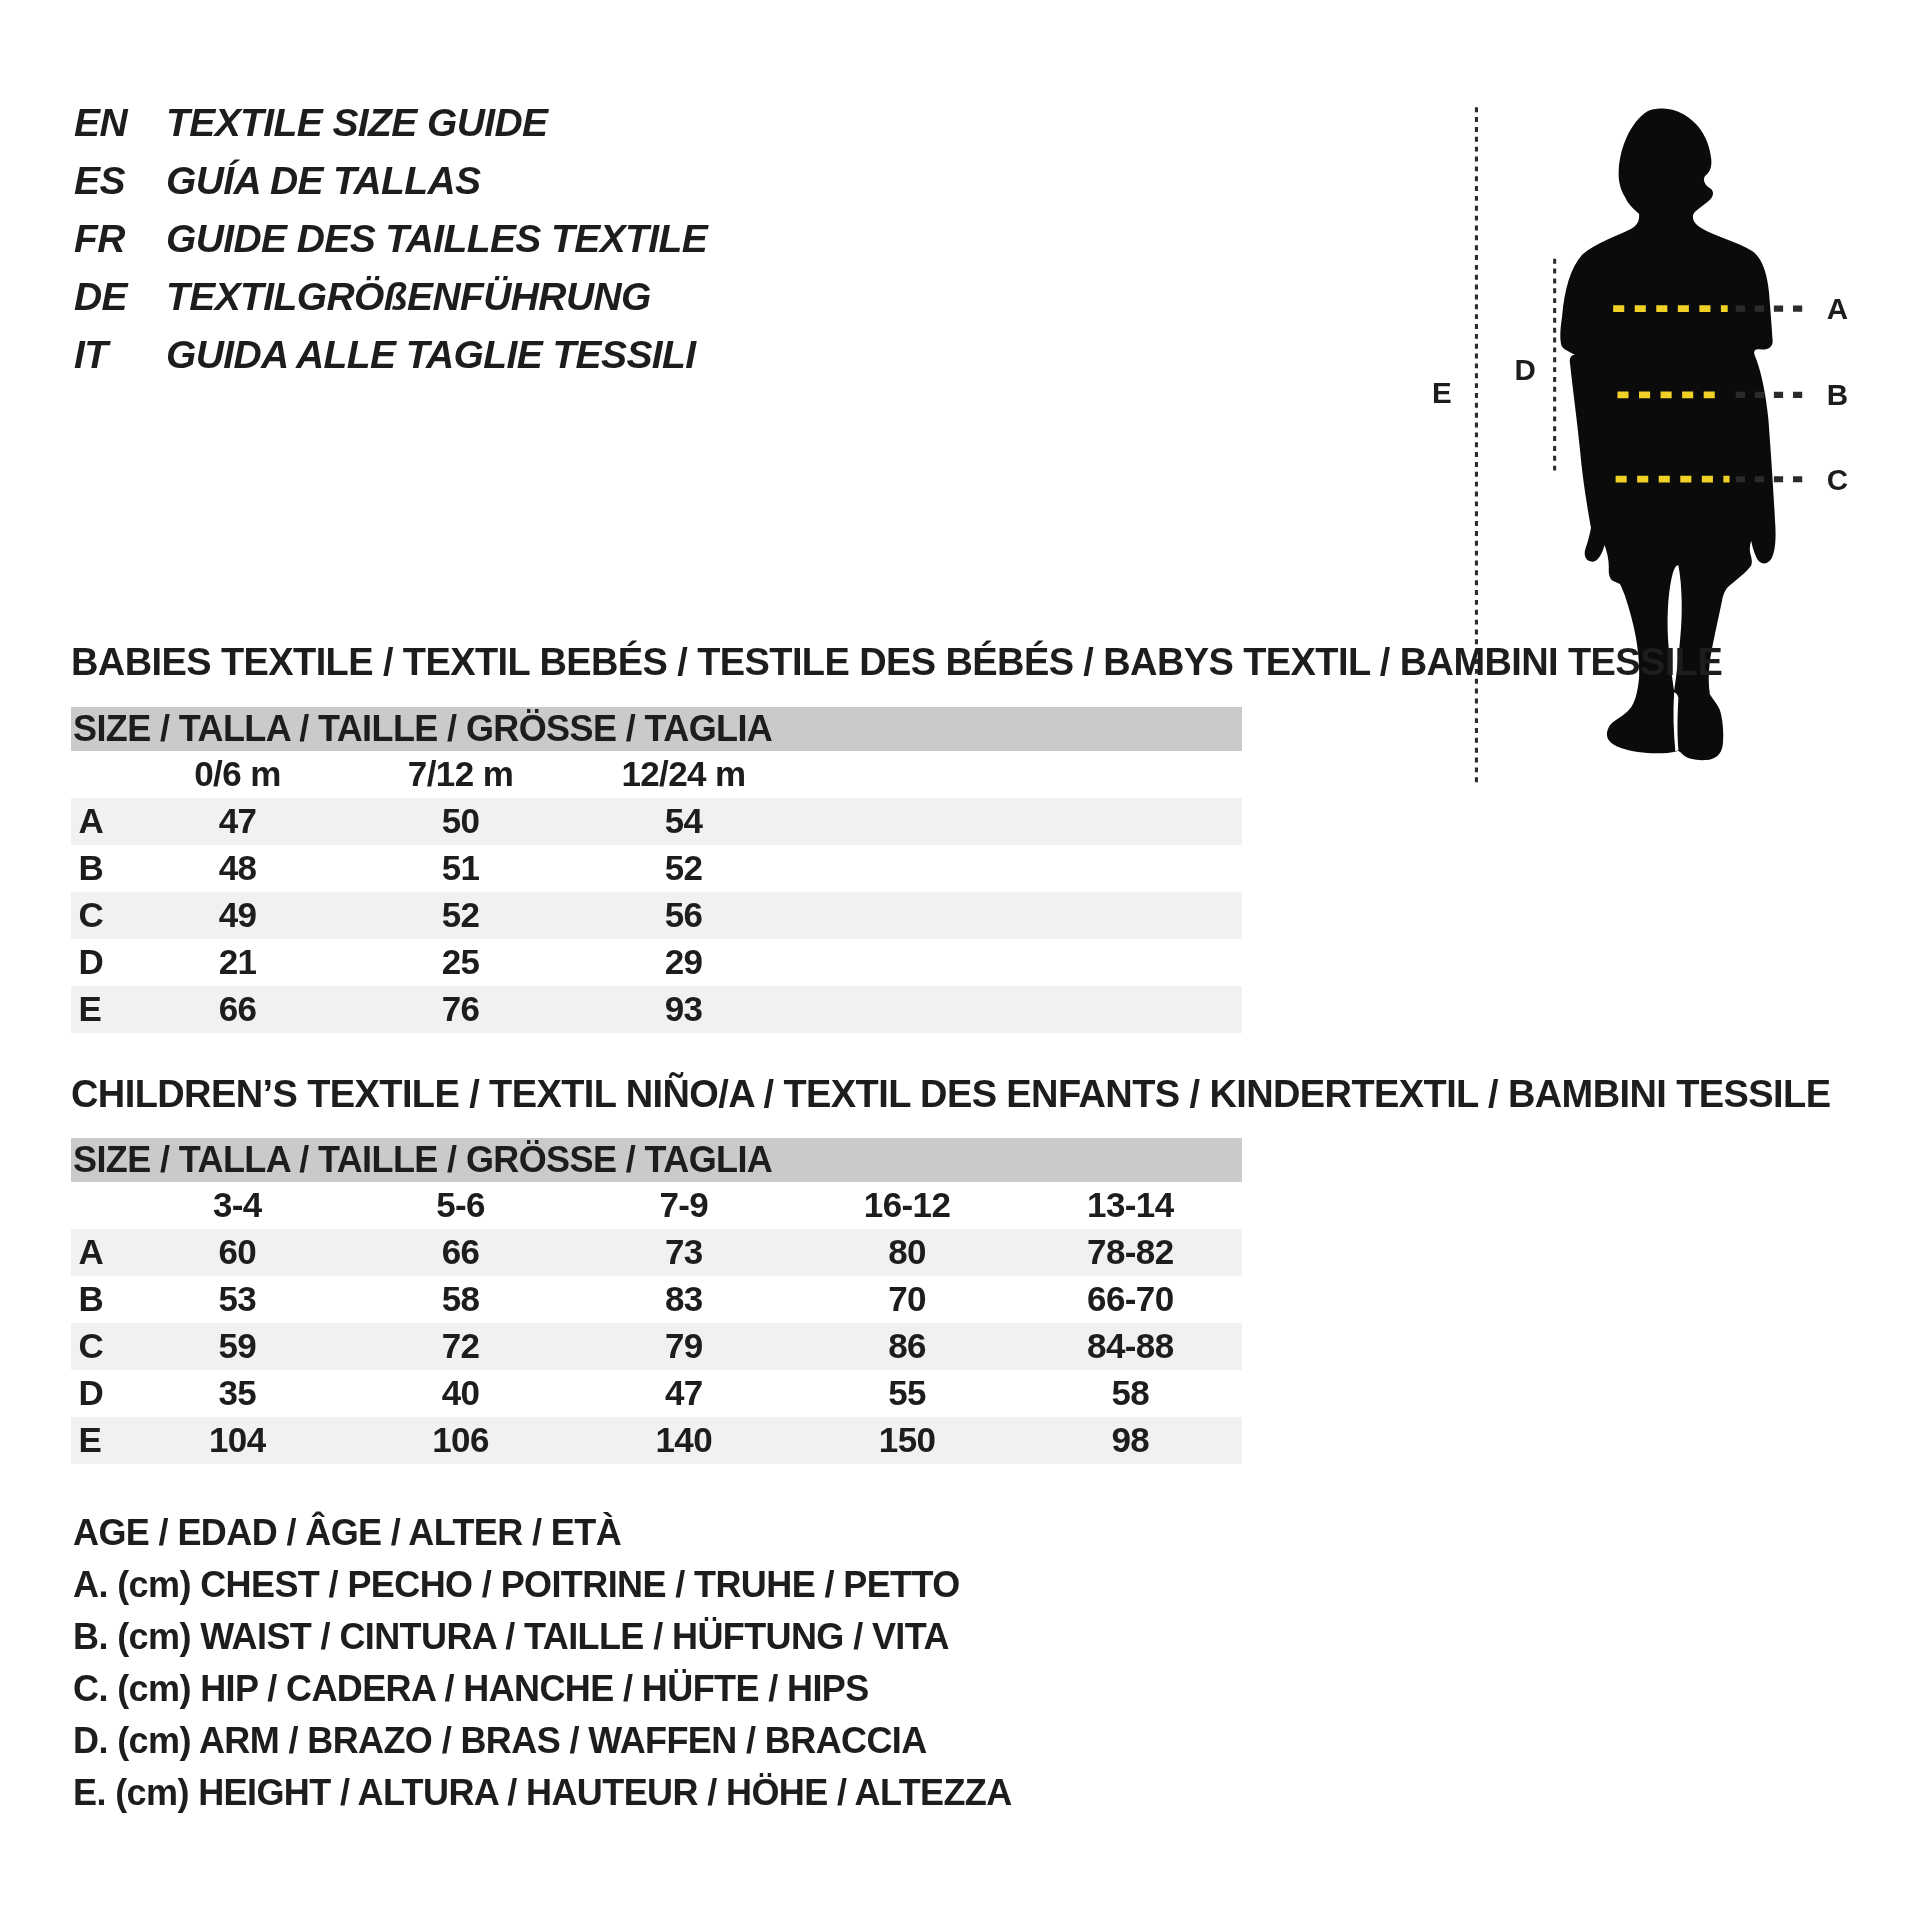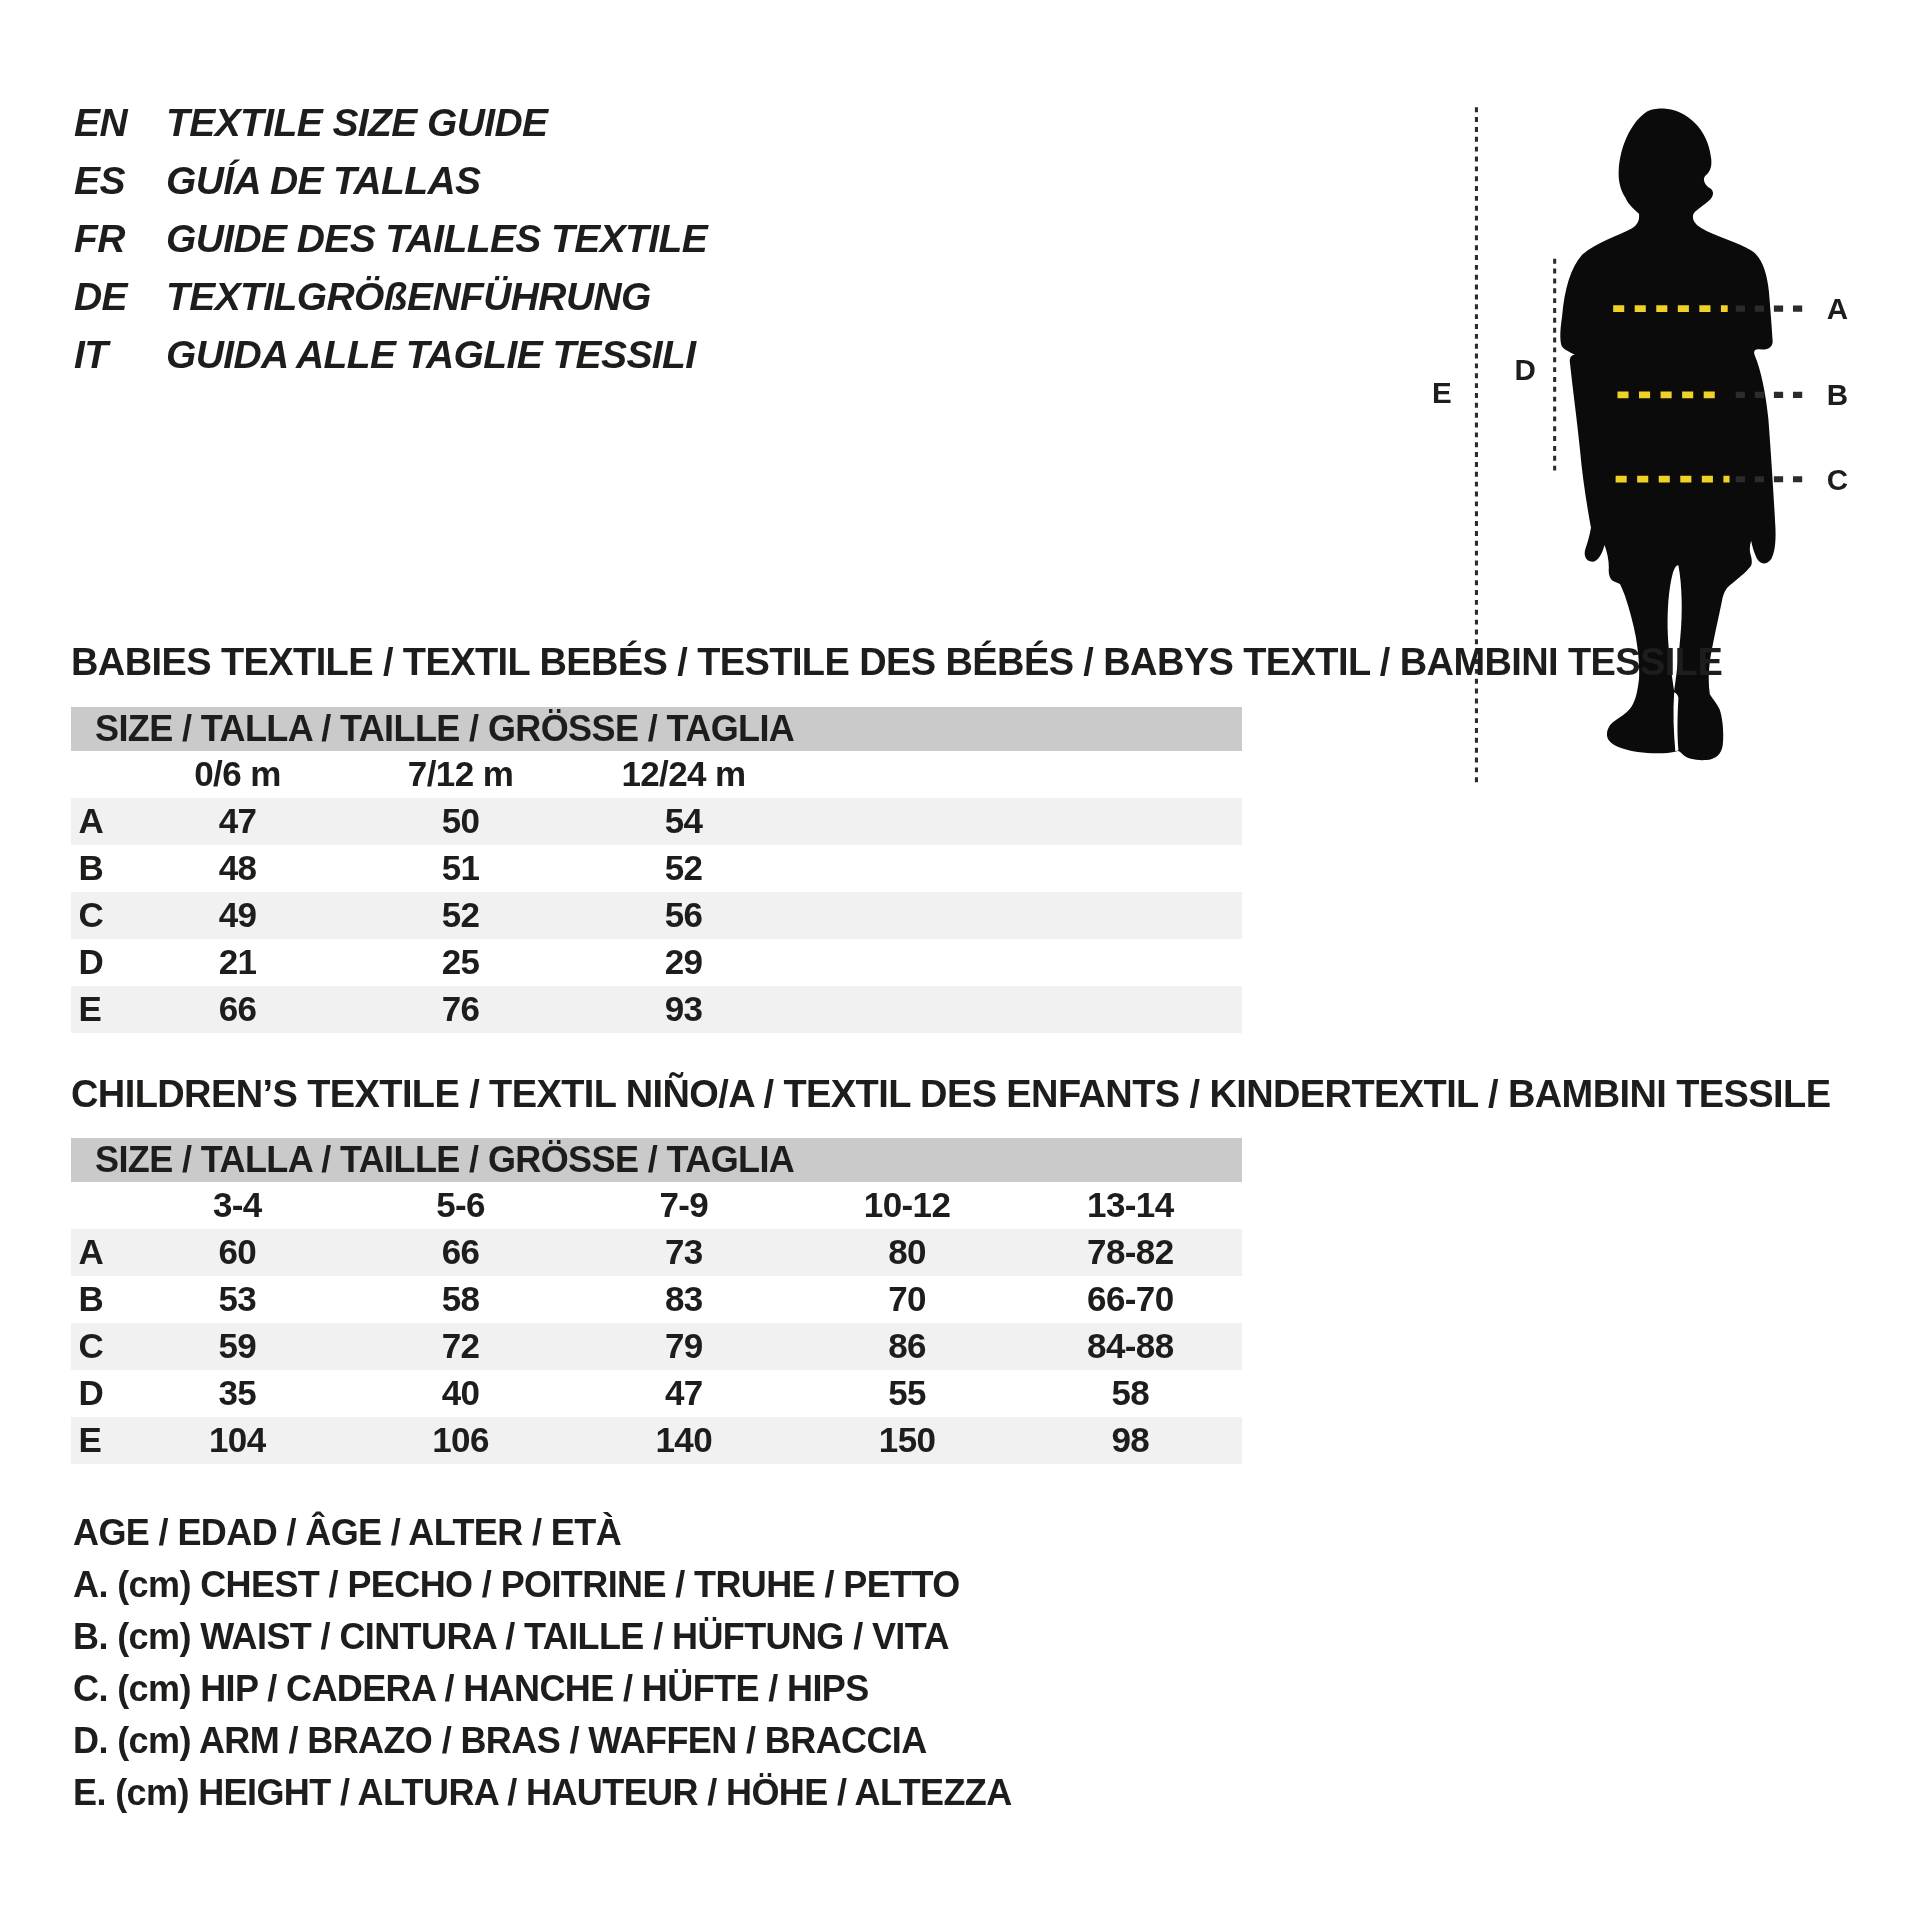--- a/index.html
+++ b/index.html
@@ -33,21 +33,21 @@
   .section-title{left:71px;font-size:38px;line-height:38px;white-space:nowrap;text-align:right;}
   .title-babies{top:643px;}
   .title-children{top:1075px;}
 
   
   .tbl{left:71px;width:1171px;}
   .tbl-babies{top:707px;}
   .tbl-children{top:1138px;}
   .size-bar{
     height:44px;line-height:44px;background:var(--header_bar);
-    font-size:36px;padding-left:24px;white-space:nowrap;
+    font-size:36px;padding-left:2px;white-space:nowrap;
   }
   .trow{display:flex;height:47px;line-height:45px;font-size:35px;}
   .trow.stripe{background:var(--stripe);}
   .tlbl{width:55px;padding-left:7.4px;}
   .tbl-babies .cell{width:223px;text-align:center;}
   .tbl-children .cell{width:225px;text-align:center;}
 
   
   .legend-block{left:73px;top:1507px;}
   .legend-line{height:52px;line-height:52px;font-size:36px;white-space:nowrap;}
@@ -228,21 +228,21 @@
 
 <div class="abs section-title title-children">CHILDREN’S TEXTILE / TEXTIL NIÑO/A / TEXTIL DES ENFANTS / KINDERTEXTIL / BAMBINI TESSILE</div>
 
 <div class="abs tbl tbl-children">
   <div class="size-bar">SIZE / TALLA / TAILLE / GRÖSSE / TAGLIA</div>
   <div class="trow">
     <span class="tlbl"></span>
     <span class="cell">3-4</span>
     <span class="cell">5-6</span>
     <span class="cell">7-9</span>
-    <span class="cell">10-12</span>
+    <span class="cell">16-12</span>
     <span class="cell">13-14</span>
   </div>
   <div class="trow stripe">
     <span class="tlbl">A</span>
     <span class="cell">60</span>
     <span class="cell">66</span>
     <span class="cell">73</span>
     <span class="cell">80</span>
     <span class="cell">78-82</span>
   </div>

